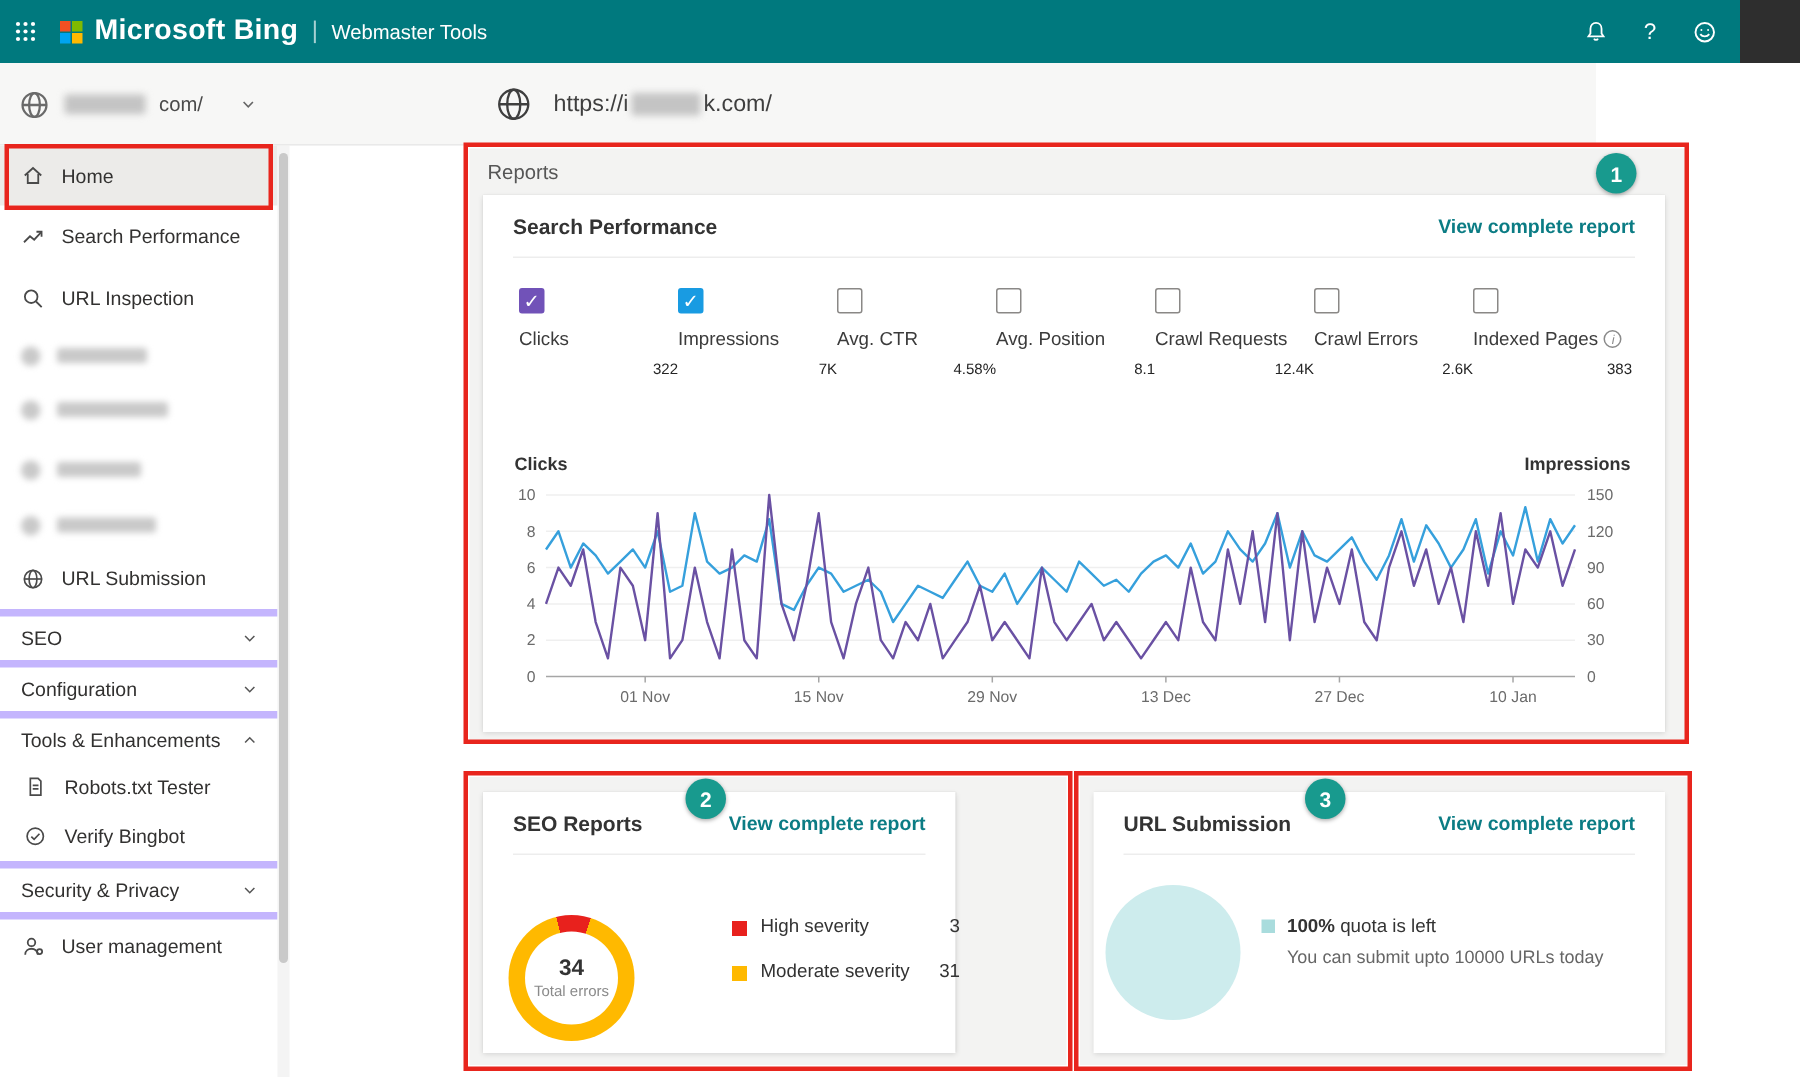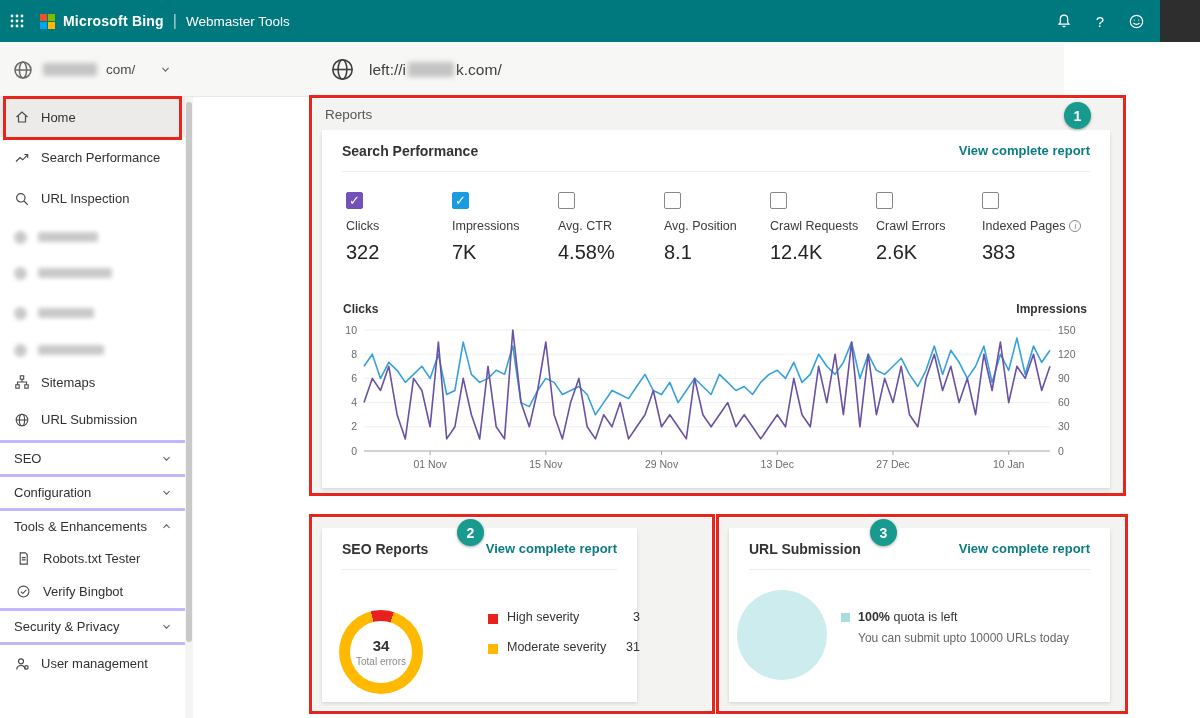--- a/index.html
+++ b/index.html
@@ -6,21 +6,21 @@
   html,body { width:1200px; height:718px; overflow:hidden; background:#fff;
     font-family:"Liberation Sans","DejaVu Sans",sans-serif; position:relative; }
 
   
   .topbar { position:absolute; left:0; top:0; width:1200px; height:42px; background:#00797e;
     display:flex; align-items:center; color:#fff; z-index:20; }
   .waffle { width:34px; height:42px; display:flex; align-items:center; justify-content:center; cursor:pointer; }
   .mslogo { display:grid; grid-template-columns:7px 7px; grid-template-rows:7px 7px; gap:1px; margin:0 8px 0 6px; }
   .mslogo i { display:block; }
   .ms1{background:#f25022}.ms2{background:#7fba00}.ms3{background:#00a4ef}.ms4{background:#ffb900}
-  .brand-bold { font-size:14px; font-weight:700; letter-spacing:.2px;text-align:right; }
+  .brand-bold { font-size:19px; font-weight:700; letter-spacing:.2px;text-align:right; }
   .brand-sep { margin:0 9px; opacity:.65; font-weight:300; }
   .brand-reg { font-size:13.5px; font-weight:400; }
   .top-icons { margin-left:auto; display:flex; align-items:center; height:42px; }
   .tico { width:36px; height:42px; display:flex; align-items:center; justify-content:center; cursor:pointer; }
   .tico.q { font-size:15px; font-weight:400; }
   .avatar { width:40px; height:42px; background:#2e2e2e; margin-left:6px; cursor:pointer; }
 
   
   .siterow { position:absolute; left:0; top:42px; width:1064px; height:55px; background:#f7f7f6;
     border-bottom:1px solid #e9e9e9; z-index:10; }
@@ -33,21 +33,21 @@
   .url-text { font-size:15.5px; color:#3f3f3f; display:flex; align-items:center; }
 
   
   .sidebar { position:absolute; left:0; top:97px; width:185px; bottom:0; background:#fff; z-index:5; }
   .nav-item { display:flex; align-items:center; padding-left:14px; gap:11px; cursor:pointer; }
   .nav-item.selected { background:#ecebe9; }
   .nlabel { font-size:13px; color:#323130; white-space:nowrap; }
   .nico { width:16px; height:16px; flex:0 0 16px; display:flex; align-items:center; }
   .beta { background:#1a8a94; color:#fff; font-size:8.5px; font-weight:700; letter-spacing:.6px;
     padding:1.5px 4px; border-radius:2px; margin-left:2px; }
-  .nav-group { border-top:3px solid #c4b5fd; }
+  .nav-group { border-top:5px solid #c4b5fd; }
   .chev { margin-left:auto; margin-right:13px; display:flex; }
   .red-ico { width:13px; height:13px; border-radius:50%; background:#c9c9c9; filter:blur(2px); flex:0 0 13px; }
   .red-bar { height:10px; background:#c9c9c9; filter:blur(2px); border-radius:2px; }
   .sub-item { padding-left:16px; }
 
   .v-scroll { position:absolute; left:185px; top:97px; width:8px; bottom:0; background:#f4f4f4; z-index:6; }
   .v-thumb { position:absolute; left:1px; top:5px; width:6px; height:540px; background:#c9c9c9; border-radius:3px; }
 
   
   .main-bg { position:absolute; left:193px; top:97px; right:0; bottom:0; background:#fff; }
@@ -62,21 +62,21 @@
   .report-link { font-size:13px; font-weight:600; color:#0b7c84; cursor:pointer; text-decoration:none; }
 
   
   .metrics { position:absolute; left:24px; top:62px; display:flex; }
   .metric { width:106px; }
   .cb { display:block; width:17px; height:17px; border:1px solid #8a8886; border-radius:2px;
     background:#fff; cursor:pointer; position:relative; }
   .cb.checked::after { content:"✓"; position:absolute; left:0; top:0; width:100%; height:100%;
     color:#fff; font-size:13px; font-weight:700; display:flex; align-items:center; justify-content:center; }
   .m-label { margin-top:10px; font-size:12.5px; color:#3b3b3b; display:flex; align-items:center; gap:4px; }
-  .m-value { margin-top:8px; font-size:20px; color:#242424; }
+  .m-value { margin-top:8px; font-size:10px; color:#242424;text-align:right; }
   .info-i { width:12px; height:12px; border:1px solid #8a8a8a; border-radius:50%; color:#8a8a8a;
     font-size:8.5px; display:inline-flex; align-items:center; justify-content:center; cursor:pointer; font-style:italic; }
 
   .axis-titles { position:absolute; left:21px; right:23px; top:172px; display:flex;
     justify-content:space-between; font-size:12px; font-weight:700; color:#333; }
   #perf-chart { position:absolute; left:12px; top:192px; }
   #perf-chart text { font-family:"Liberation Sans","DejaVu Sans",sans-serif; }
 
   
   .donut-wrap { position:absolute; left:17px; top:82px; width:84px; height:84px; }
@@ -178,21 +178,21 @@
   </div>
   <div class="url-display">
     <span>
       <svg class="ico" width="25" height="25" viewBox="0 0 16 16" fill="none" stroke="#3f3f3f" stroke-width="1">
         <circle cx="8" cy="8" r="6.2"></circle>
           <ellipse cx="8" cy="8" rx="2.8" ry="6.2"></ellipse>
           <path d="M1.8 8 H14.2"></path>
       </svg>
     </span>
     <span class="url-text">
-      <span>left://i</span>
+      <span>https://i</span>
       <span class="blur-bar" style="width:46px;height:15px;margin:0 2px;"></span>
       <span>k.com/</span>
     </span>
   </div>
 </div>
 
 <div class="sidebar">
 
   <div class="nav-item selected" style="height:40px">
     <span class="nico">
@@ -235,31 +235,20 @@
   </div>
   <div class="nav-item" style="height:44px">
     <span class="red-ico"></span>
       <span class="red-bar" style="width:56px"></span>
   </div>
   <div class="nav-item" style="height:30px">
     <span class="red-ico"></span>
       <span class="red-bar" style="width:66px"></span>
   </div>
 
-  <div class="nav-item" style="height:34px">
-    <span class="nico">
-      <svg class="ico" width="16" height="16" viewBox="0 0 16 16" fill="none" stroke="#4a4a4a" stroke-width="1.1">
-        <rect x="6.3" y="1.8" width="3.4" height="3.4"></rect>
-          <rect x="1.8" y="10.8" width="3.4" height="3.4"></rect>
-        <rect x="10.8" y="10.8" width="3.4" height="3.4"></rect>
-        <path d="M8 5.2 V8 M8 8 H3.5 V10.8 M8 8 H12.5 V10.8"></path>
-      </svg>
-    </span>
-    <span class="nlabel">Sitemaps</span>
-  </div>
 
   <div class="nav-item" style="height:41px">
     <span class="nico">
       <svg class="ico" width="16" height="16" viewBox="0 0 16 16" fill="none" stroke="#4a4a4a" stroke-width="1.1">
         <circle cx="8" cy="8" r="5.8"></circle>
           <ellipse cx="8" cy="8" rx="2.6" ry="5.8"></ellipse>
           <path d="M2.2 8 H13.8"></path>
       </svg>
     </span>
     <span class="nlabel">URL Submission</span>

